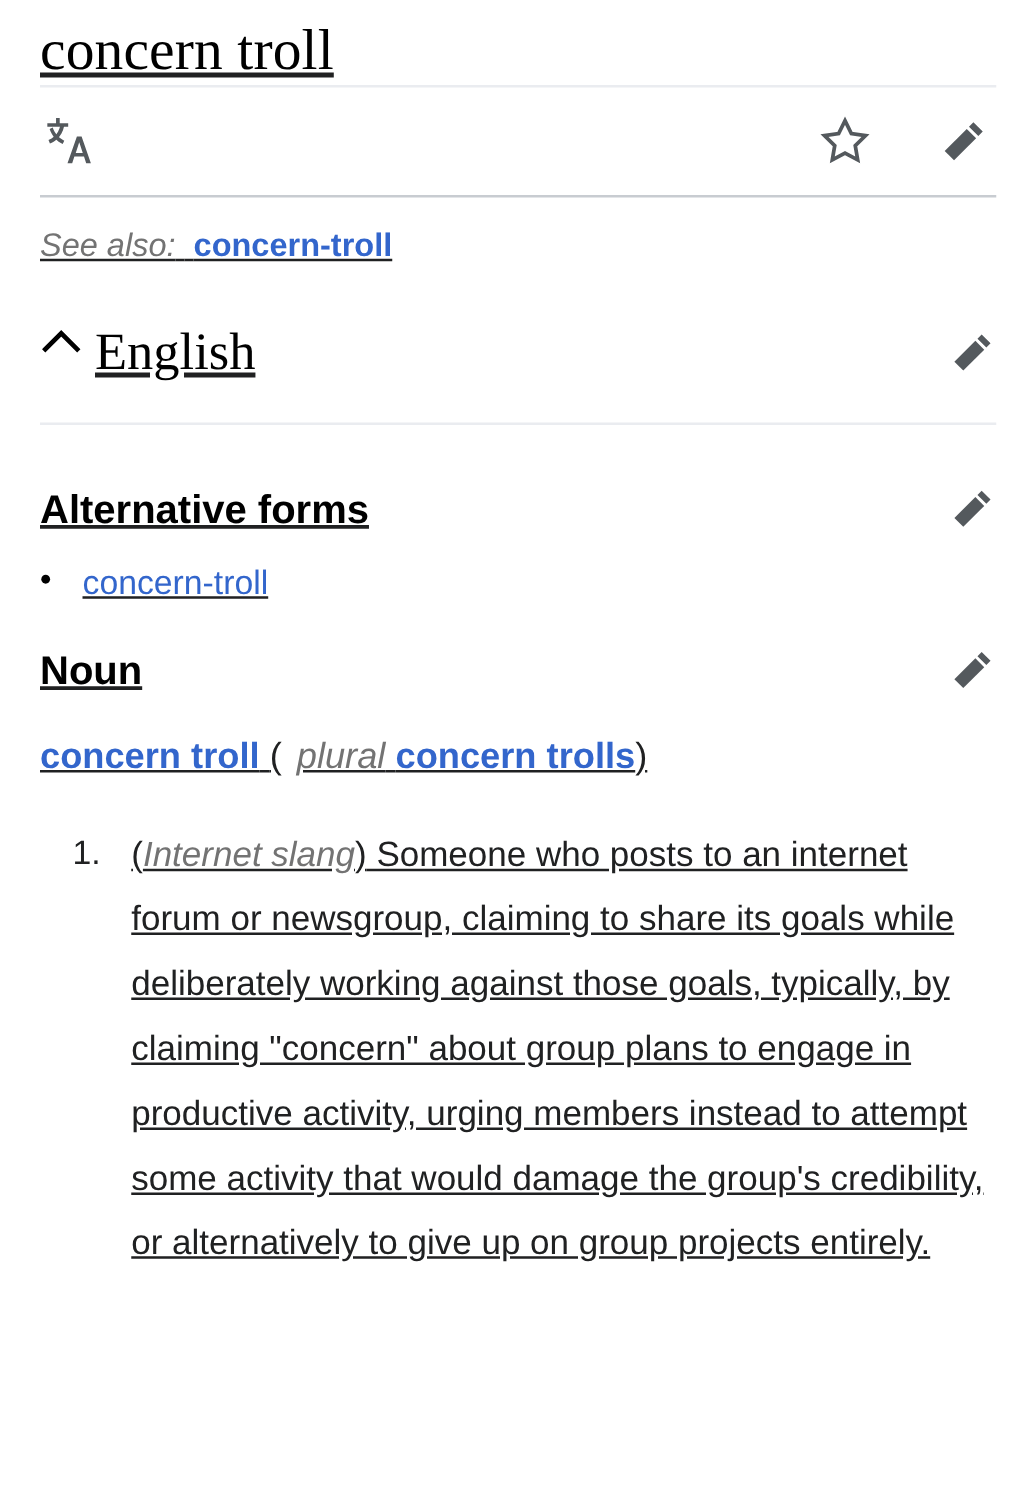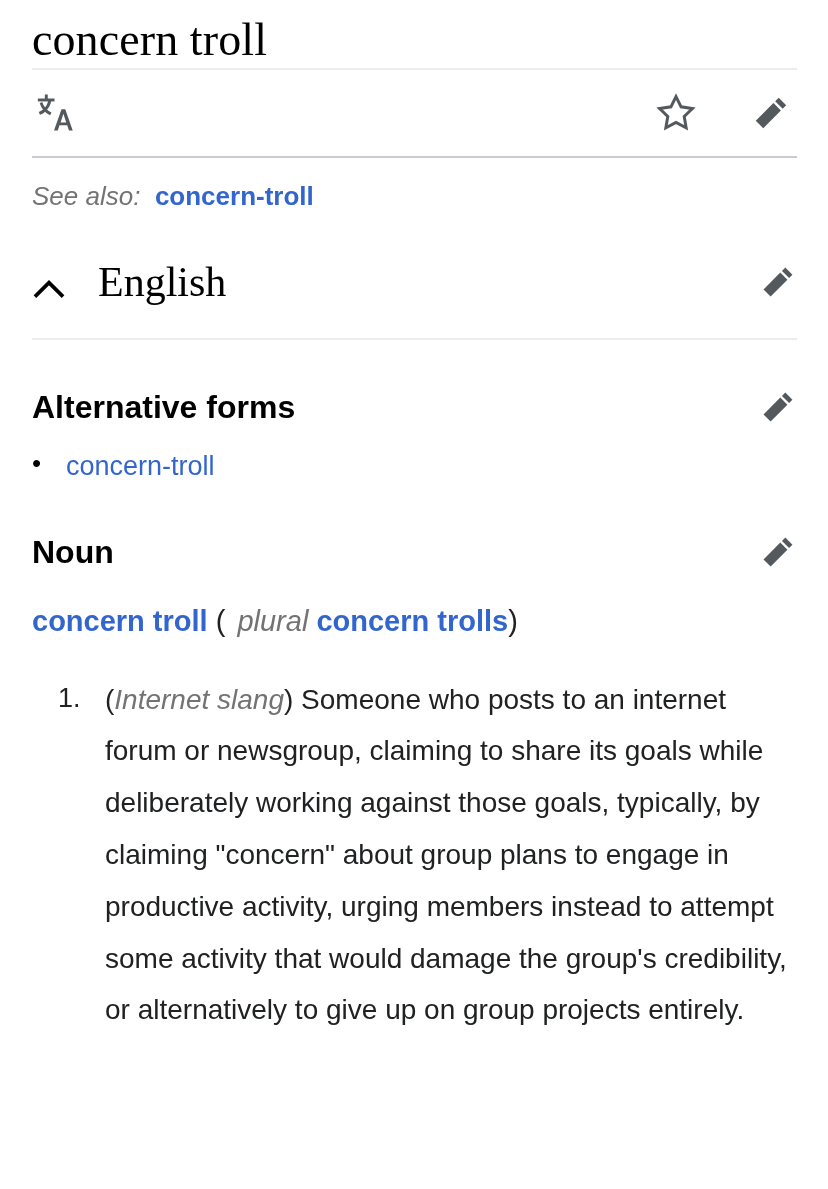--- a/index.html
+++ b/index.html
@@ -14,20 +14,21 @@
     font-family: "Liberation Sans", sans-serif;
     color: #202122;
     -webkit-font-smoothing: antialiased;
   }
 
   .page {
     width: 828px;
     height: 1019px;
     position: relative;
     background: #fff;
+    text-decoration: underline;
   }
 
   
   .title-block {
     padding: 12px 32px 0 32px;
   }
   .page-title {
     font-family: "Liberation Serif", "DejaVu Serif", serif;
     font-size: 46px;
     line-height: 1.22;
@@ -97,22 +98,22 @@
   
   .lang-heading {
     margin: 34px 31px 0 32px;
     height: 64px;
     display: flex;
     align-items: center;
     justify-content: space-between;
   }
   .lang-heading-left {
     display: flex;
-    align-items: flex-end;
-    gap: 32px;
+    align-items: flex-start;
+    gap: 10px;
   }
   .chevron {
     width: 34px;
     height: 26px;
     flex: none;
   }
   .lang-name {
     font-family: "Liberation Serif", "DejaVu Serif", serif;
     font-size: 42px;
     font-weight: 400;
@@ -134,21 +135,21 @@
   }
   .sub-heading {
     font-size: 32px;
     font-weight: 700;
     color: #000;
     line-height: 1.2;
     margin: 0;
   }
 
   .altforms-row { margin-top: 48px; }
-  .noun-row { margin-top: 46px; }
+  .noun-row { margin-top: 30px; }
 
   
   ul.alt-list {
     margin: 20px 0 0 0;
     padding: 0 32px 0 32px;
     list-style: none;
   }
   ul.alt-list li {
     position: relative;
     padding-left: 34px;

